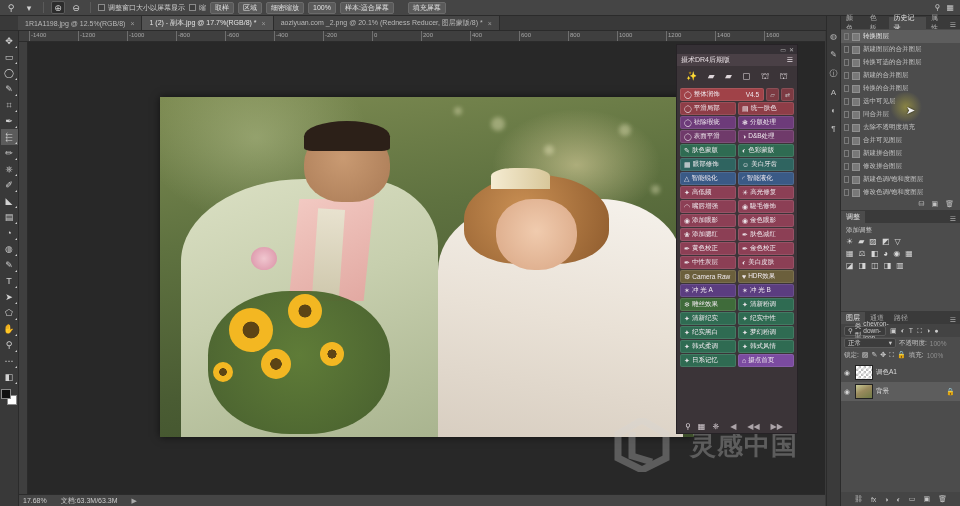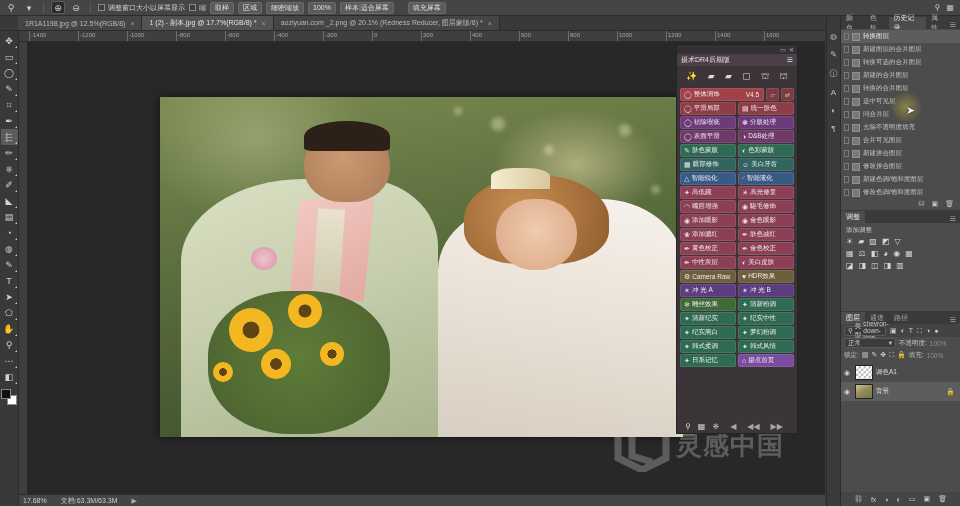--- a/index.html
+++ b/index.html
@@ -366,21 +366,21 @@
         <div class="ph-flower" style="left:13%;top:62%;width:44px;height:44px"></div>
         <div class="ph-flower" style="left:24%;top:58%;width:34px;height:34px"></div>
         <div class="ph-flower" style="left:19%;top:74%;width:30px;height:30px"></div>
         <div class="ph-flower" style="left:30%;top:72%;width:24px;height:24px"></div>
         <div class="ph-flower" style="left:10%;top:78%;width:20px;height:20px"></div>
       </div>
     </div>
   </div>
 
   <div class="watermark">
-    <div style="display:flex;align-items:center;gap:6px;">
+    <div style="display:flex;align-items:center;gap:20px;">
       <svg width="58" height="54" viewBox="0 0 58 54">
         <path d="M30 2 L54 16 L54 40 L30 52 L6 40 L6 16 Z" fill="none" stroke="#d6d6d6" stroke-width="7"></path>
         <path d="M20 14 L20 38 L40 44" fill="none" stroke="#d6d6d6" stroke-width="7"></path>
       </svg>
       <div>
         <div class="wm-text">灵感中国</div>
       </div>
     </div>
   </div>
 

